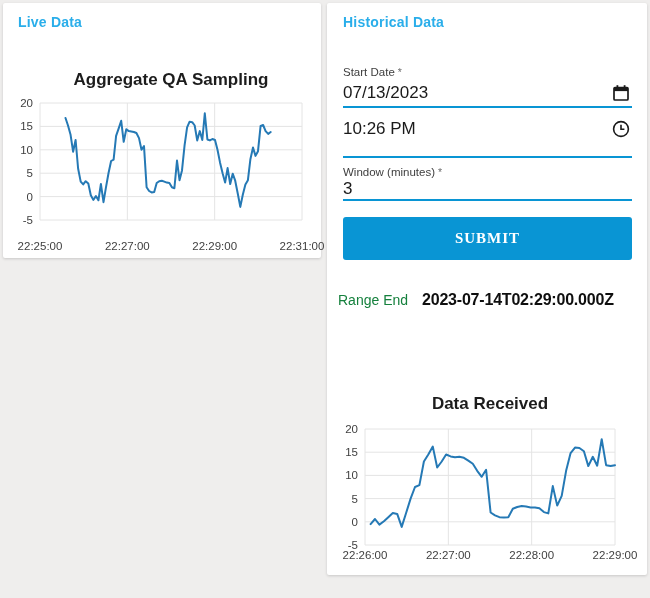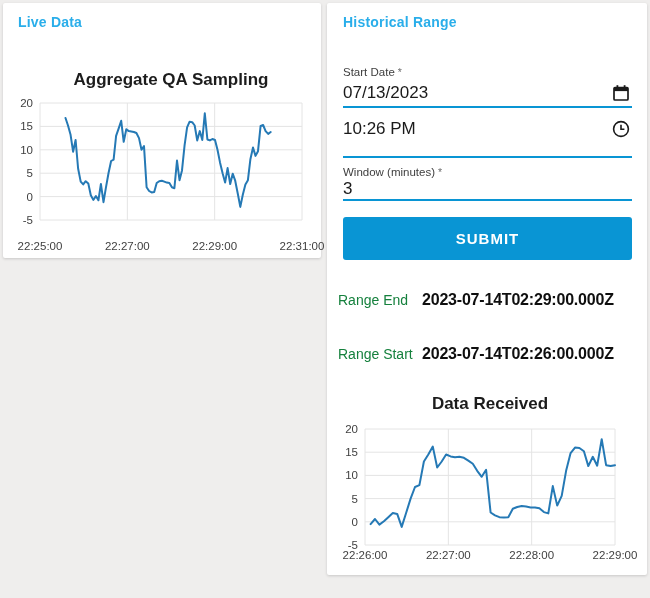--- a/index.html
+++ b/index.html
@@ -35,21 +35,21 @@
     flex:1;border:none;outline:none;background:transparent;padding:0;
     font-family:"Liberation Sans", sans-serif;font-size:17px;color:#1a1a1a;
   }
   .icon-btn{
     width:22px;height:22px;border:none;background:none;padding:0;margin:0;
     display:flex;align-items:center;justify-content:center;cursor:pointer;
   }
   .submit-btn{
     display:block;width:100%;height:43px;margin-top:16px;border:none;cursor:pointer;
     background:#0995d4;color:#ffffff;border-radius:3px;
-    font-family:Liberation Sans, sans-serif;font-size:15px;font-weight:700;letter-spacing:1px;
+    font-family:Liberation Serif, serif;font-size:15px;font-weight:700;letter-spacing:1px;
   }
   .result-row{display:flex;align-items:baseline;margin-left:-5px;}
   .result-row.first{margin-top:31px;}
   .result-row.second{margin-top:36px;}
   .result-label{width:84px;flex:none;font-size:14px;color:#15803d;}
   .result-value{font-size:16px;font-weight:700;color:#0f0f0f;white-space:nowrap;letter-spacing:-0.2px;}
 </style>
 </head>
 <body>
 
@@ -81,21 +81,21 @@
         <text x="29" y="95.80000000000001">10</text>
         <text x="29" y="119.2">5</text>
         <text x="29" y="142.60000000000002">0</text>
         <text x="29" y="166">-5</text>
       </g>
       <polyline points="61.5,60.0 64.0,67.5 66.5,76.4 69.1,93.7 71.6,82.0 74.1,110.5 76.7,123.6 79.2,126.4 81.7,123.2 84.3,125.5 86.8,137.2 89.3,141.9 91.9,138.1 94.4,142.3 96.9,126.0 99.5,144.2 102.0,129.2 104.5,115.2 107.1,103.0 109.6,101.6 112.1,77.8 114.7,70.3 117.2,62.8 119.7,83.8 122.3,71.2 124.8,73.1 127.3,73.5 129.9,74.0 132.4,75.0 135.0,80.1 137.5,91.8 140.0,88.1 142.6,129.2 145.1,133.0 147.6,134.4 150.2,133.9 152.7,125.0 155.2,123.2 157.8,122.7 160.3,123.6 162.8,124.6 165.4,125.0 167.9,129.2 170.4,130.2 173.0,102.6 175.5,122.2 178.0,112.4 180.6,87.1 183.1,69.3 185.6,63.7 188.2,64.2 190.7,67.5 193.2,82.4 195.8,73.1 198.3,82.0 200.8,55.3 203.4,81.5 205.9,82.4 208.4,81.0 211.0,82.0 213.5,91.8 216.0,104.4 218.6,115.2 221.1,124.6 223.6,110.1 226.2,126.0 228.7,115.7 231.2,122.7 233.8,135.8 236.3,148.9 238.8,136.7 241.4,126.4 243.9,122.2 246.4,101.2 249.0,89.5 251.5,97.9 254.0,93.2 256.6,67.9 259.1,67.0 261.6,73.1 264.2,75.9 266.7,74.0" fill="none" stroke="#2579b5" stroke-width="2" stroke-linejoin="round" stroke-linecap="round"></polyline>
     </svg>
 </div>
 
 <div class="card" id="hist-card">
-  <h1 class="panel-heading">Historical Range</h1>
+  <h1 class="panel-heading">Historical Data</h1>
 
   <div class="form">
 
     <div class="field">
       <div class="field-label"><span>Start Date</span><span class="req">*</span></div>
       <div class="value-row">
         <input type="text" value="07/13/2023" style="">
         <button class="icon-btn">
           <svg width="20" height="20" viewBox="0 0 20 20">
             <rect x="3" y="4.5" width="14" height="12.5" rx="1" fill="none" stroke="#1a1a1a" stroke-width="1.7"></rect>
@@ -125,24 +125,20 @@
         <input type="text" value="3" style="">
       </div>
     </div>
 
     <button class="submit-btn">SUBMIT</button>
 
     <div class="result-row first">
       <span class="result-label">Range End</span>
       <span class="result-value">2023-07-14T02:29:00.000Z</span>
     </div>
-    <div class="result-row second">
-      <span class="result-label">Range Start</span>
-      <span class="result-value">2023-07-14T02:26:00.000Z</span>
-    </div>
   </div>
 
   <svg class="chart" id="chart-received" width="302" height="186" viewBox="0 0 302 186">
       <g stroke="#e4e4e4" stroke-width="1">
         <line x1="25" y1="45" x2="25" y2="161"></line>
         <line x1="108.33333333333333" y1="45" x2="108.33333333333333" y2="161"></line>
         <line x1="191.66666666666666" y1="45" x2="191.66666666666666" y2="161"></line>
         <line x1="275" y1="45" x2="275" y2="161"></line>
         <line x1="25" y1="45" x2="275" y2="45"></line>
         <line x1="25" y1="68.2" x2="275" y2="68.2"></line>

